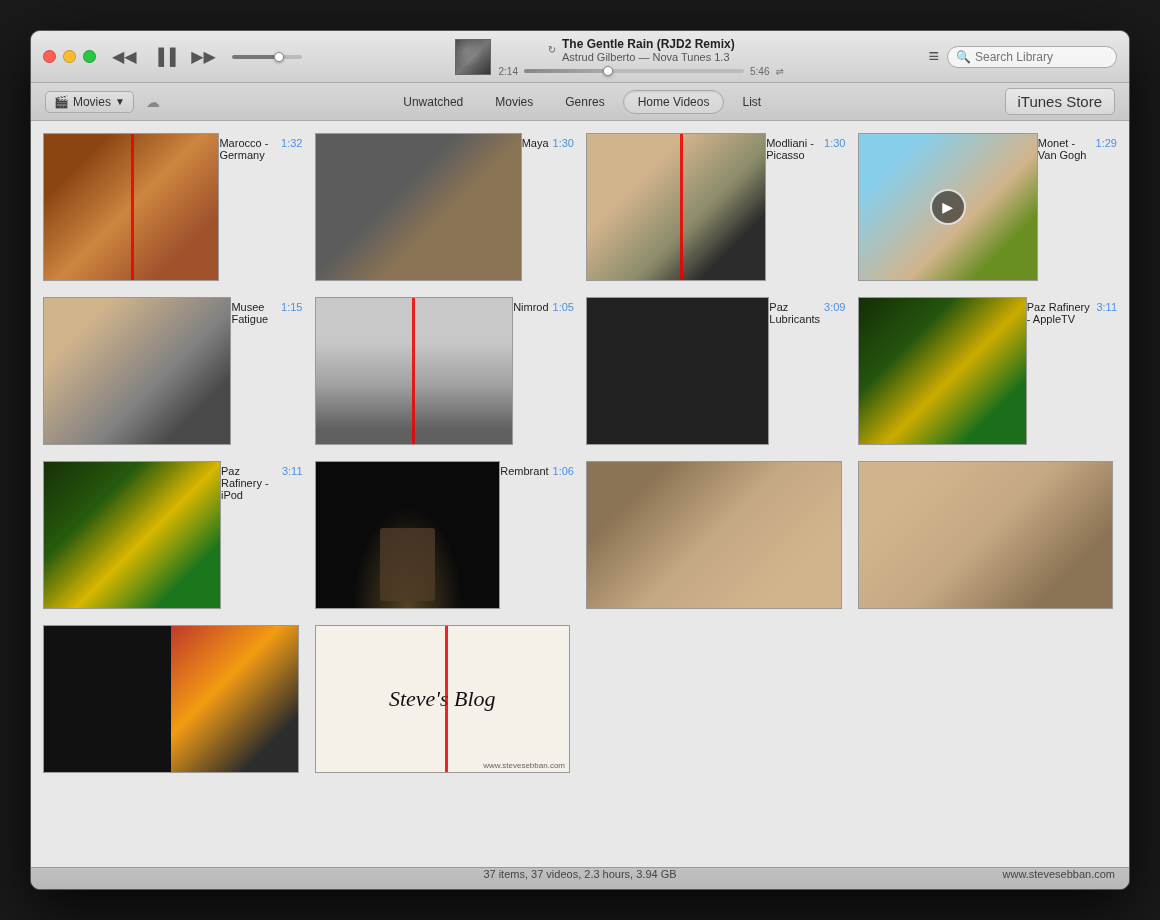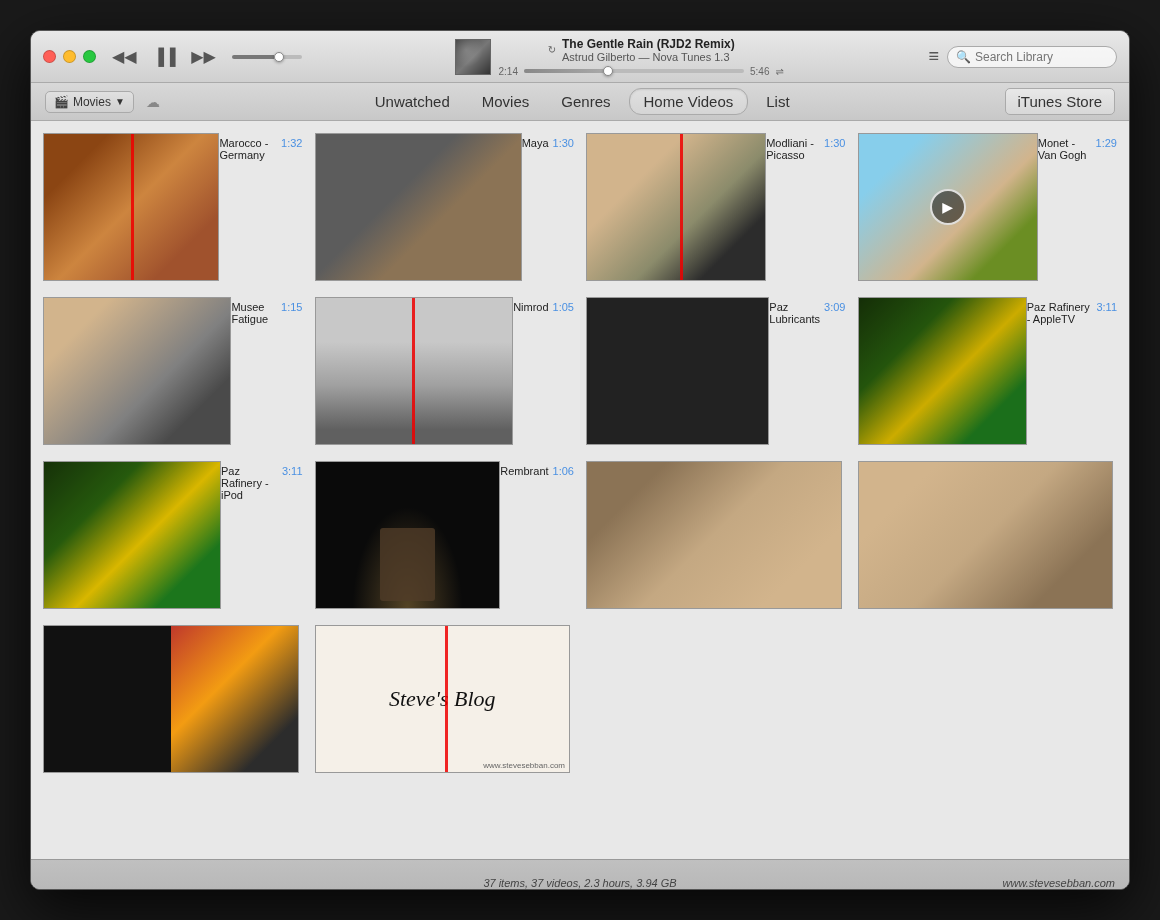--- a/index.html
+++ b/index.html
@@ -205,21 +205,21 @@
     .nav-tabs {
       display: flex;
       align-items: center;
       flex: 1;
       justify-content: center;
       gap: 4px;
     }
 
     .nav-tab {
       padding: 4px 14px;
-      font-size: 15px;
+      font-size: 12px;
       color: #333;
       cursor: pointer;
       border-radius: 12px;
       background: transparent;
       border: none;
     }
 
     .nav-tab.active {
       background: linear-gradient(to bottom, #e0e0e0, #d5d5d5);
       border: 1px solid #aaa;
@@ -330,29 +330,28 @@
 
     .video-duration {
       font-size: 11px;
       color: #4a90e2;
       white-space: nowrap;
       margin-left: 4px;
     }
 
     
     .statusbar {
-      height: 30px;
+      height: 22px;
       background: linear-gradient(to bottom, #c0c0c0, #b8b8b8);
       border-top: 1px solid #999;
       display: flex;
-      align-items: flex-end;
+      align-items: flex-start;
       justify-content: space-between;
       padding: 0 14px;
       flex-shrink: 0;
-      font-style: italic;
     }
 
     .status-text {
       font-size: 11px;
       color: #444;
       flex: 1;
       text-align: center;
     }
 
     .now-playing-wrapper {

